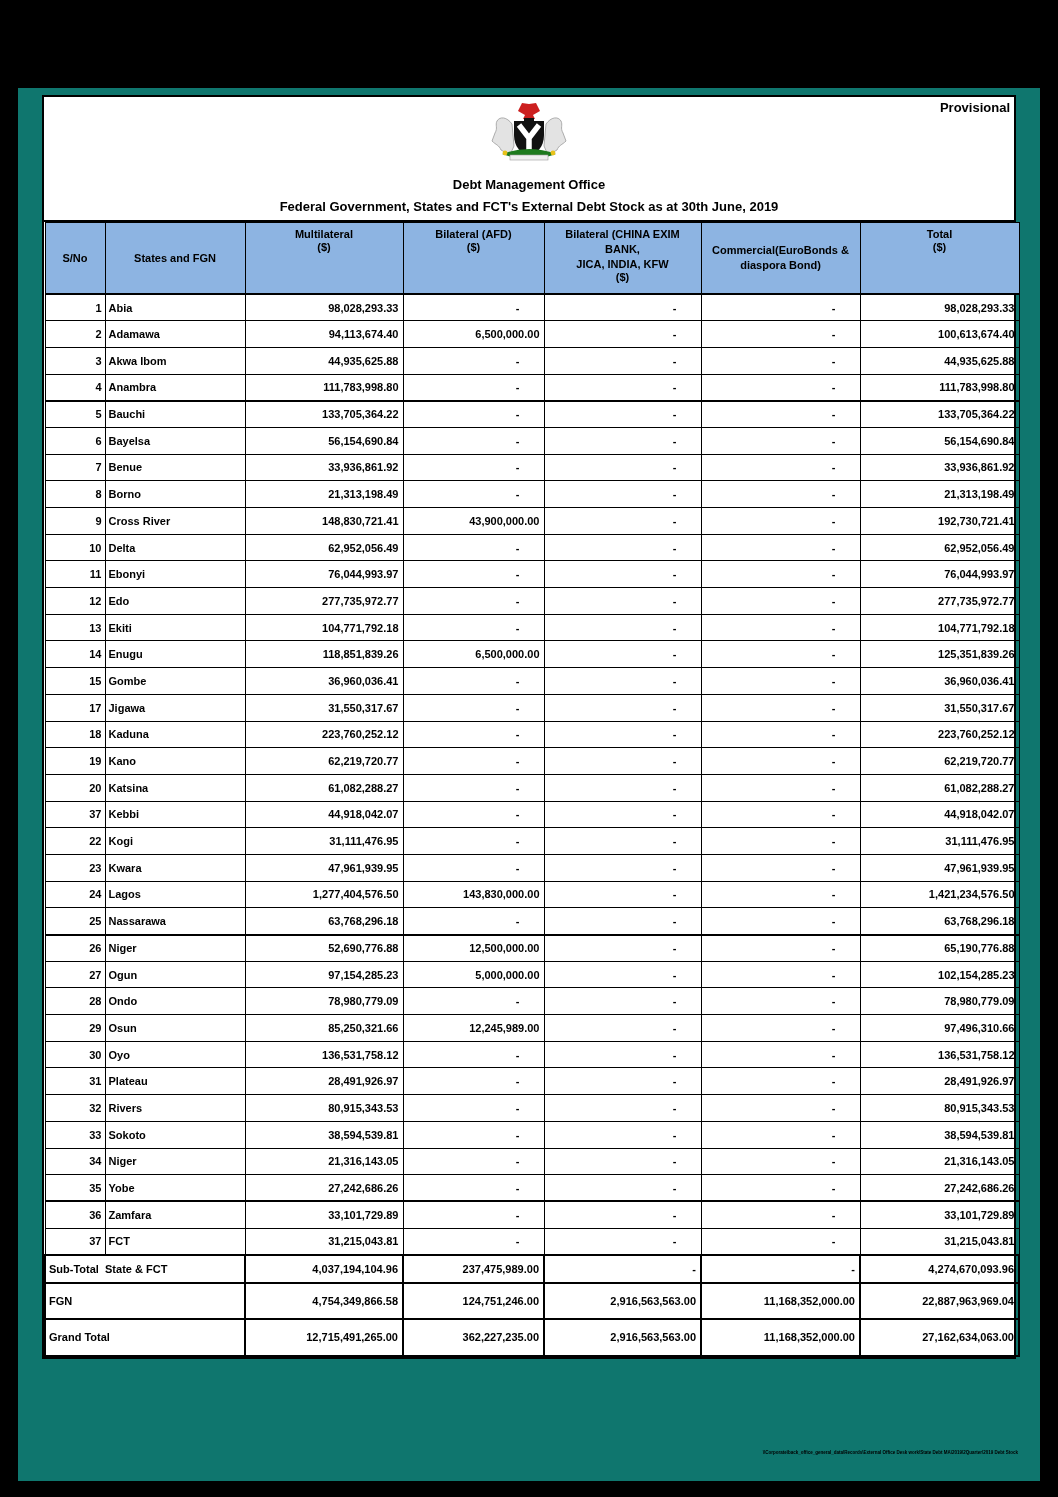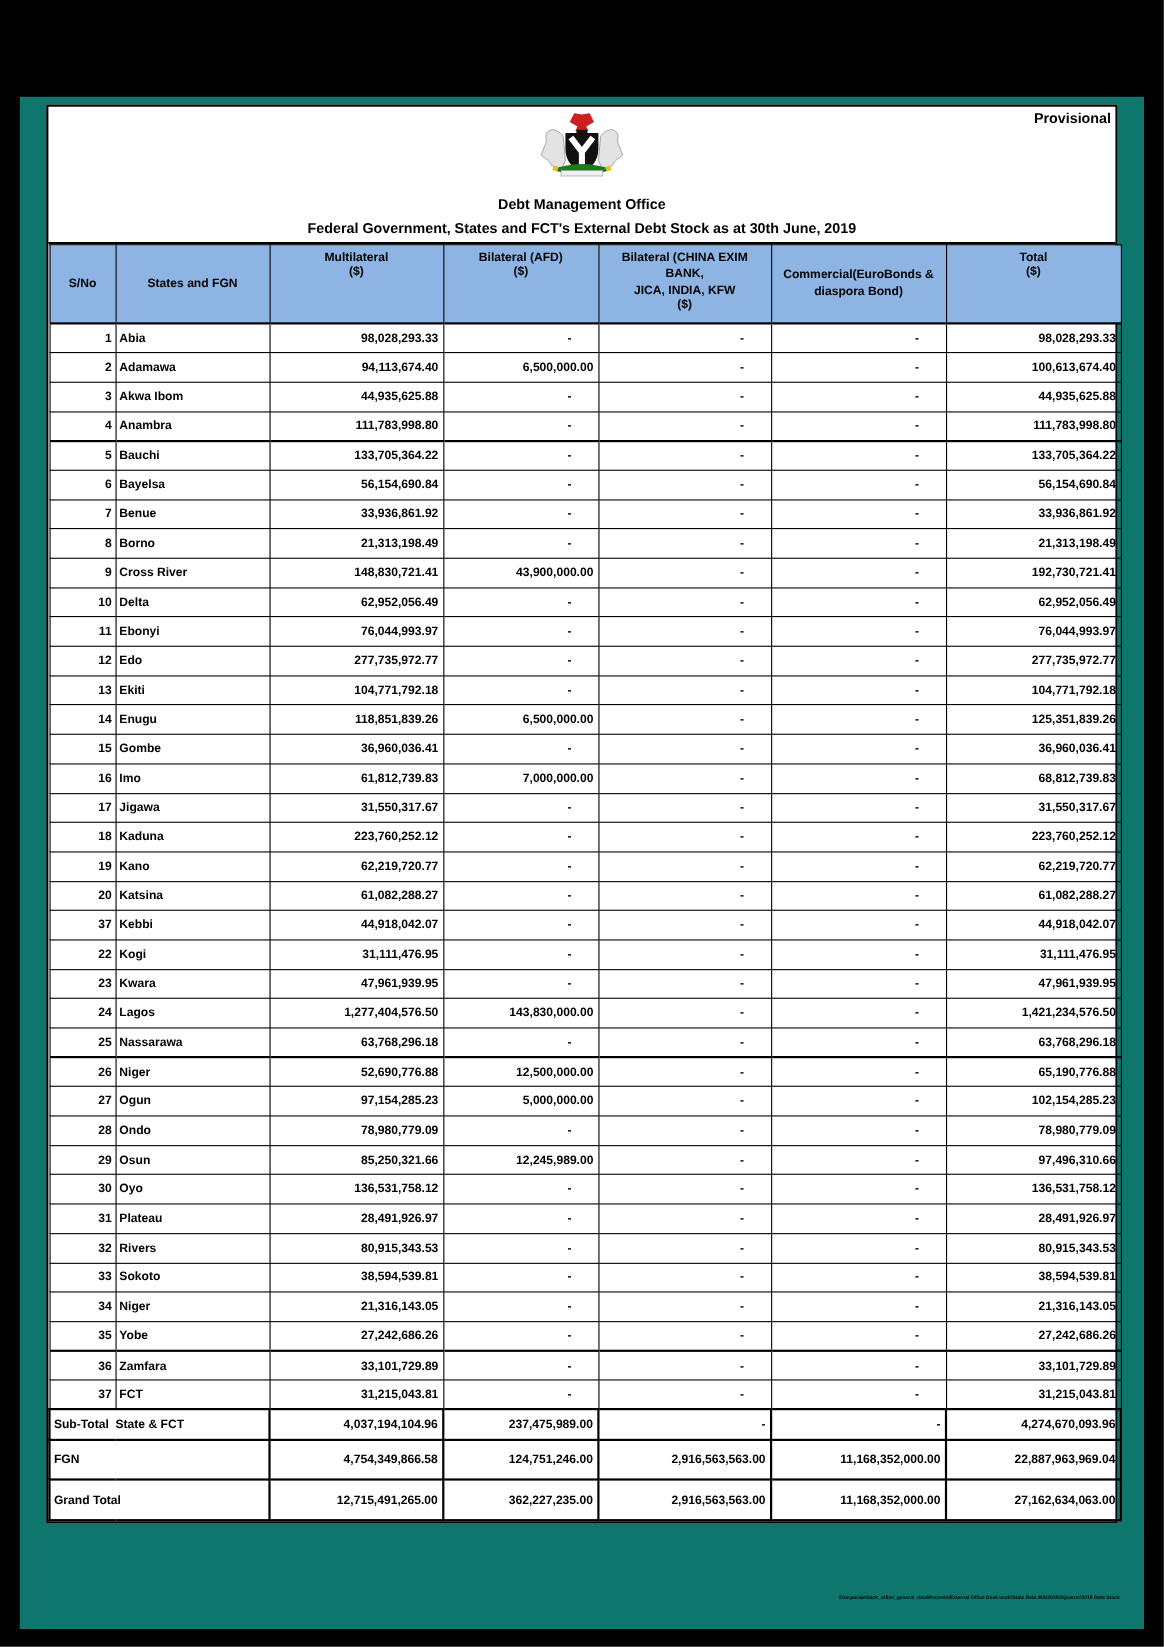--- a/index.html
+++ b/index.html
@@ -300,29 +300,20 @@
             <td class="num">125,351,839.26</td>
           </tr>
           <tr class="data-row">
             <td class="sno">15</td>
             <td class="state">Gombe</td>
             <td class="num">36,960,036.41</td>
             <td class="dash">-</td>
             <td class="dash">-</td>
             <td class="dash">-</td>
             <td class="num">36,960,036.41</td>
-          </tr>
-          <tr class="data-row">
-            <td class="sno">16</td>
-            <td class="state">Imo</td>
-            <td class="num">61,812,739.83</td>
-            <td class="num">7,000,000.00</td>
-            <td class="dash">-</td>
-            <td class="dash">-</td>
-            <td class="num">68,812,739.83</td>
           </tr>
           <tr class="data-row">
             <td class="sno">17</td>
             <td class="state">Jigawa</td>
             <td class="num">31,550,317.67</td>
             <td class="dash">-</td>
             <td class="dash">-</td>
             <td class="dash">-</td>
             <td class="num">31,550,317.67</td>
           </tr>

